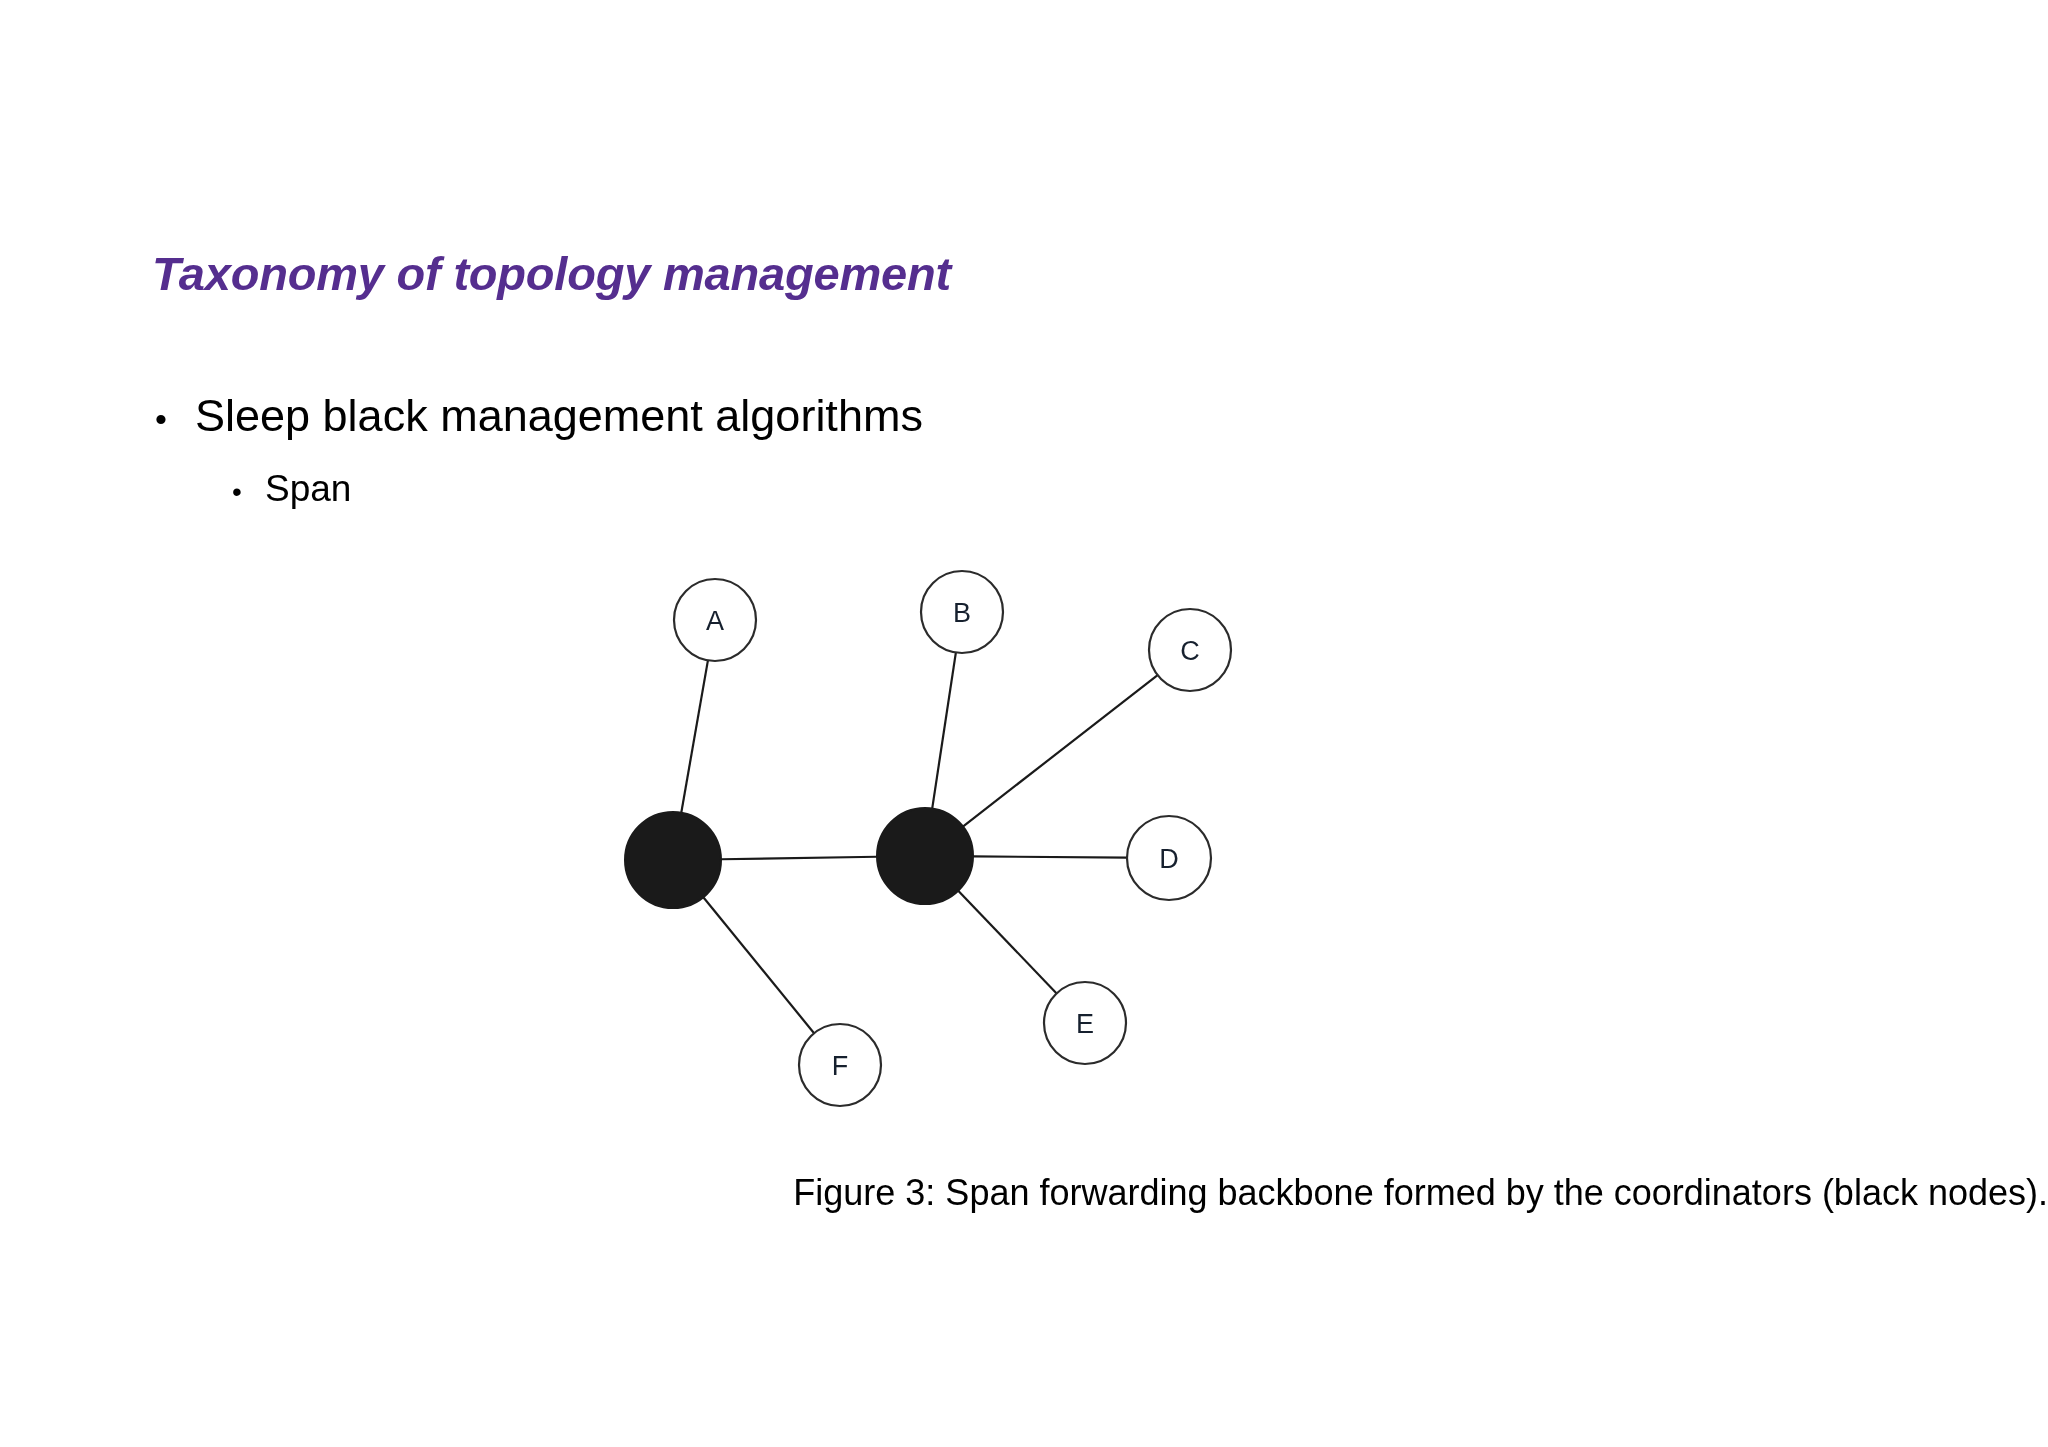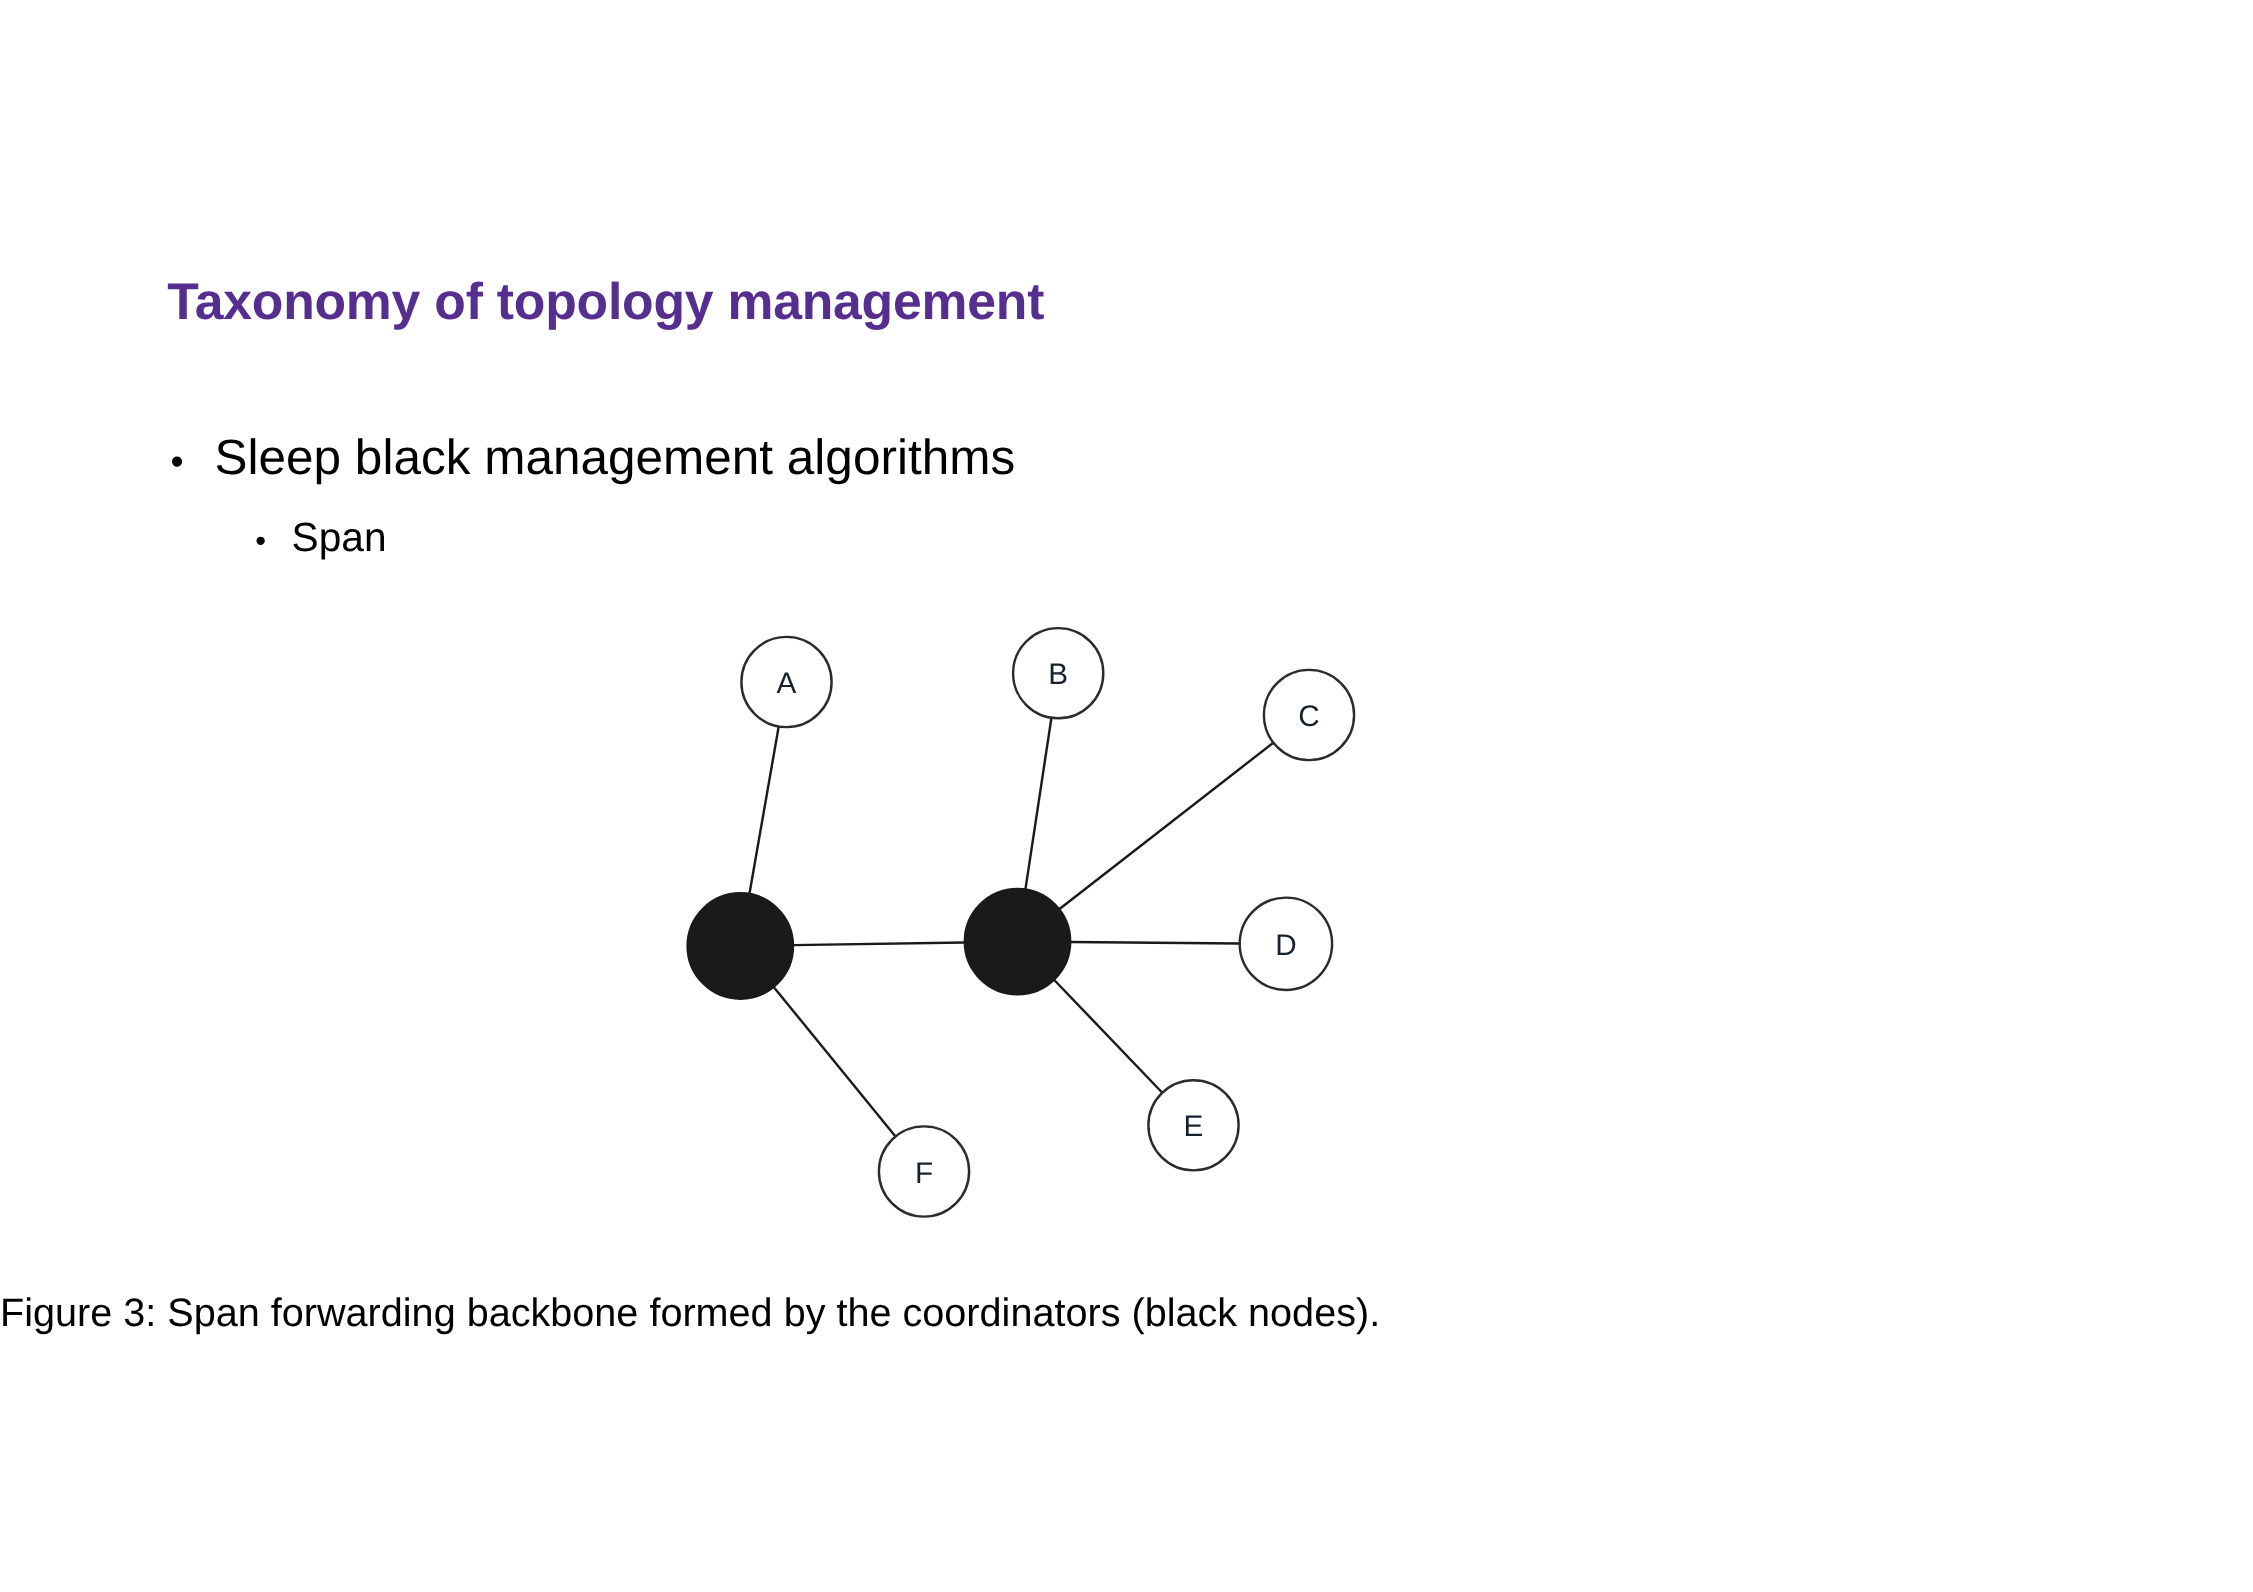--- a/index.html
+++ b/index.html
@@ -25,20 +25,21 @@
   
   .slide-title {
     position: absolute;
     left: 152px;
     top: 215px;
     font-size: 47px;
     font-weight: bold;
     color: #552E8F;
     letter-spacing: -0.2px;
     white-space: nowrap;
+    font-style: italic;
   }
 
   
   .bullet-l1 {
     position: absolute;
     left: 155px;
     top: 392px;
     display: flex;
     align-items: baseline;
     color: #000000;
@@ -106,21 +107,21 @@
     text-anchor: middle;
     dominant-baseline: central;
   }
 
   
   .figure-caption {
     position: absolute;
     left: 0;
     top: 1172px;
     width: 2048px;
-    text-align: left;
+    text-align: right;
     font-size: 36px;
     color: #000000;
     white-space: nowrap;
   }
 </style>
 </head>
 <body>
 
 <div class="slide">
 

